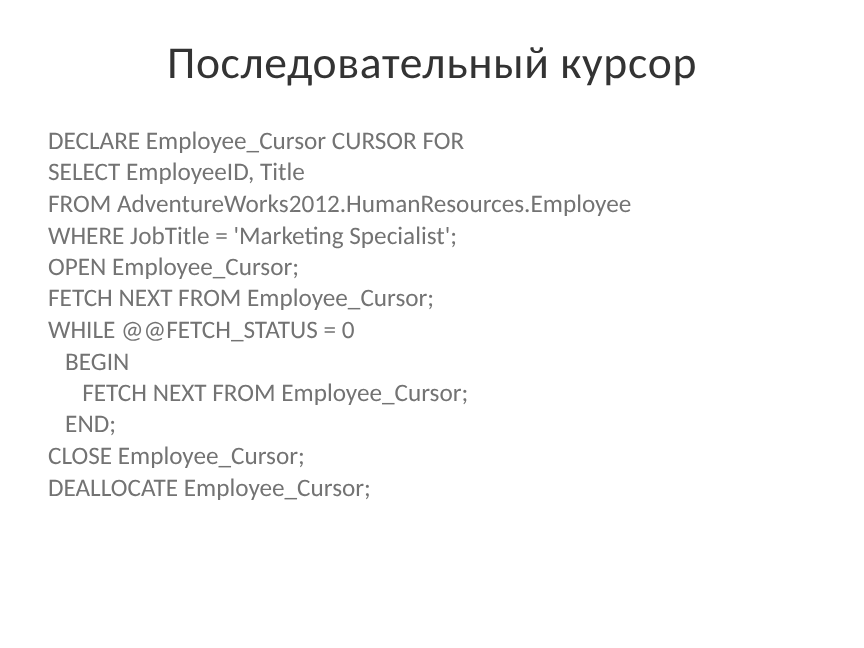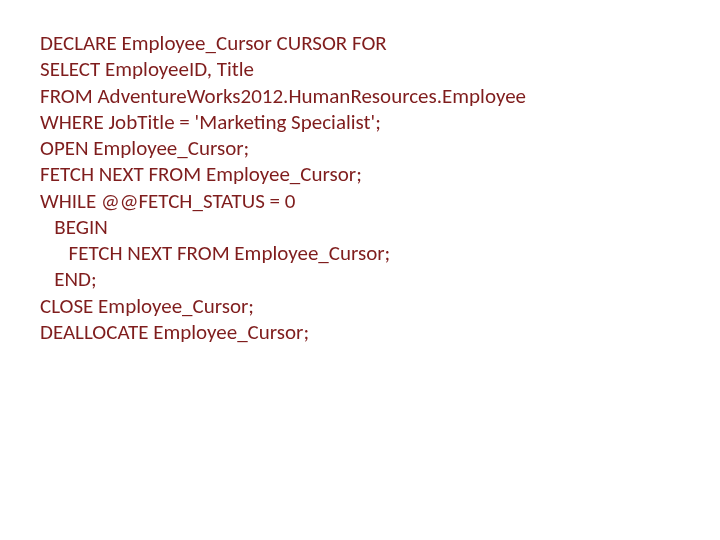--- a/index.html
+++ b/index.html
@@ -24,28 +24,29 @@
       font-weight: 400;
       color: #333333;
       text-align: center;
       margin-bottom: 28px;
       letter-spacing: 0.5px;
     }
     .code-block {
       font-family: Calibri, Arial, sans-serif;
       font-size: 21px;
       line-height: 1.25;
-      color: #7f1d1d;
+      color: #737373;
       white-space: pre;
     }
   </style>
 </head>
 <body>
 
 <div class="slide">
+  <h1 class="title">Последовательный курсор</h1>
   <div class="code-block">DECLARE Employee_Cursor CURSOR FOR
 SELECT EmployeeID, Title
 FROM AdventureWorks2012.HumanResources.Employee
 WHERE JobTitle = 'Marketing Specialist';
 OPEN Employee_Cursor;
 FETCH NEXT FROM Employee_Cursor;
 WHILE @@FETCH_STATUS = 0
    BEGIN
       FETCH NEXT FROM Employee_Cursor;
    END;

